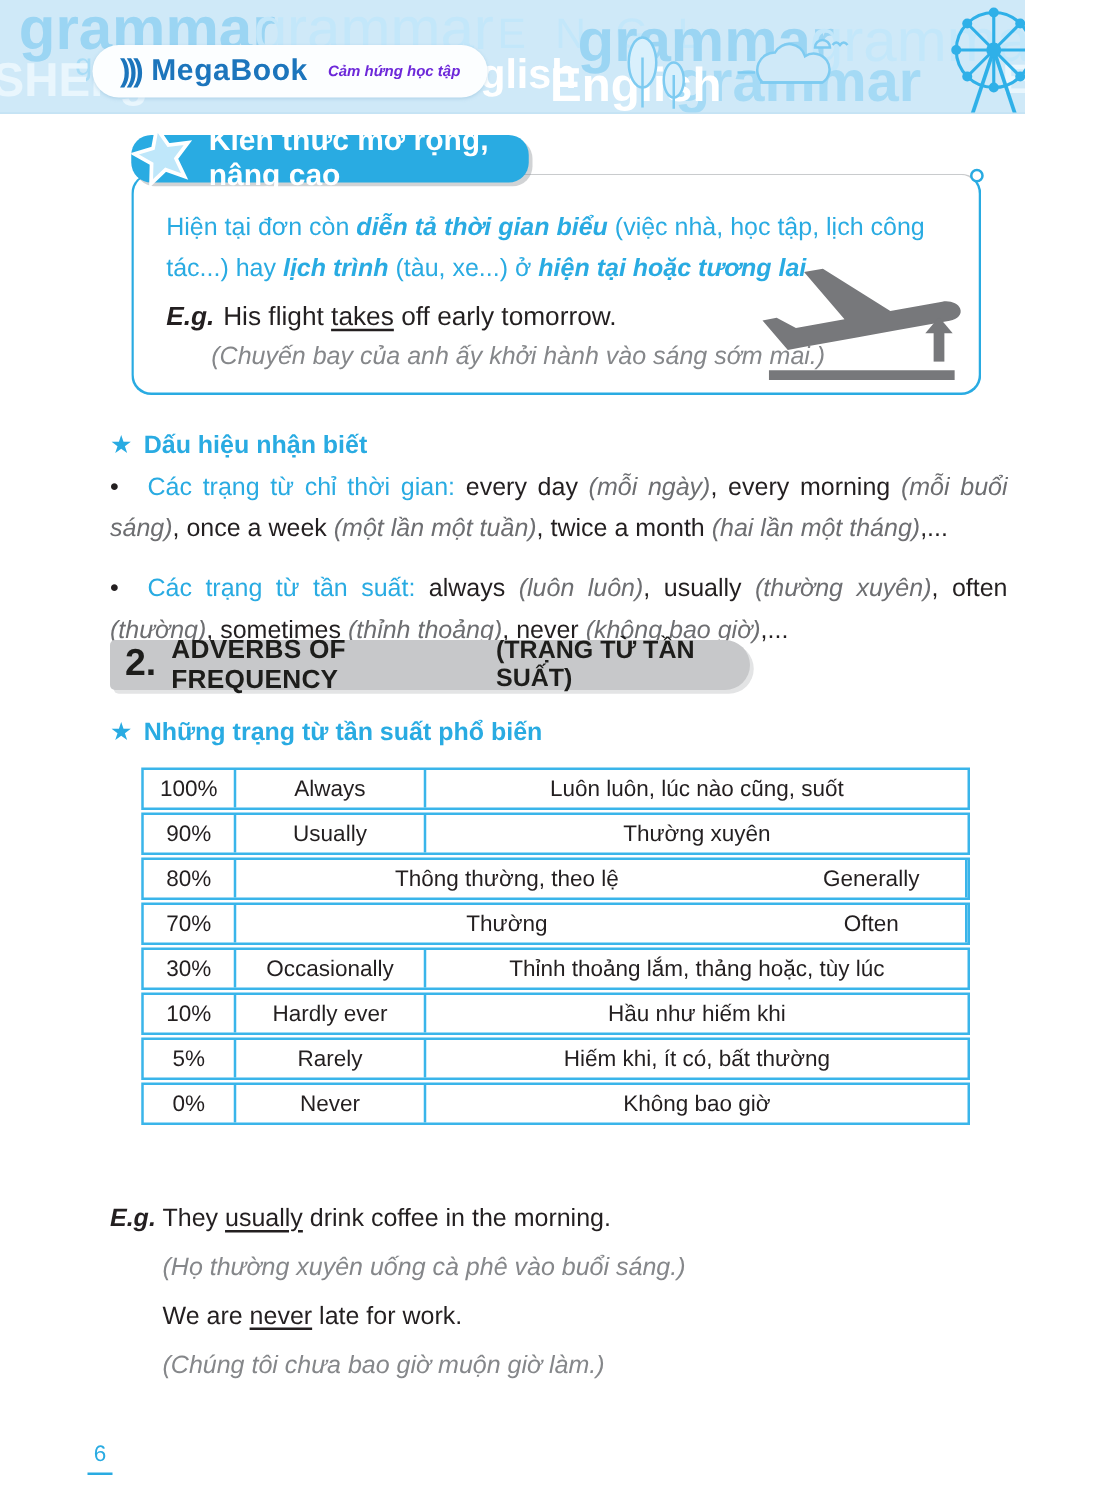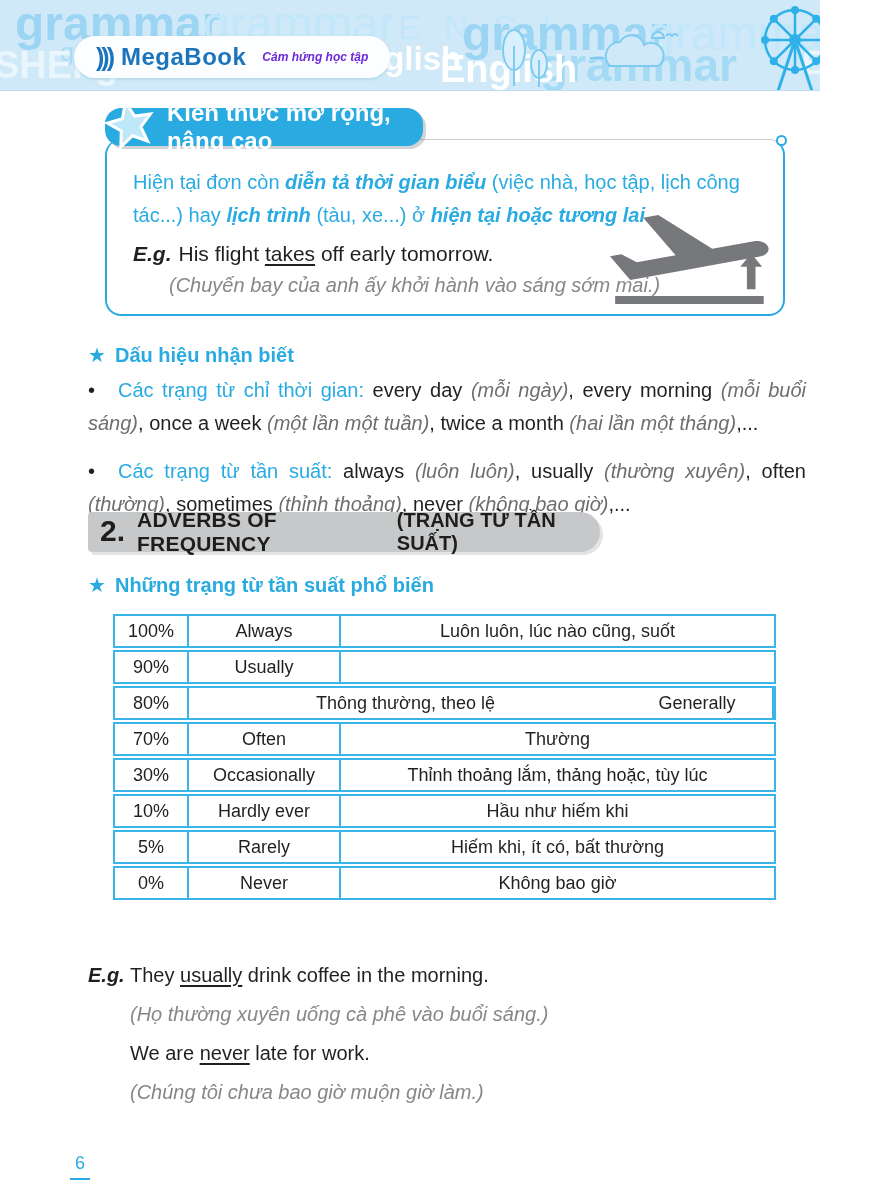--- a/index.html
+++ b/index.html
@@ -206,30 +206,31 @@
 
   <div class="freq-table">
       <div class="freq-row">
         <div class="cell c0">100%</div>
         <div class="cell c1">Always</div>
         <div class="cell c2">Luôn luôn, lúc nào cũng, suốt</div>
       </div>
       <div class="freq-row">
         <div class="cell c0">90%</div>
         <div class="cell c1">Usually</div>
+        <div class="cell c2">Thường xuyên</div>
       </div>
       <div class="freq-row">
         <div class="cell c0">80%</div>
         <div class="cell c2">Thông thường, theo lệ</div>
         <div class="cell c1">Generally</div>
       </div>
       <div class="freq-row">
         <div class="cell c0">70%</div>
+        <div class="cell c2">Thường</div>
         <div class="cell c1">Often</div>
-        <div class="cell c2">Thường</div>
       </div>
       <div class="freq-row">
         <div class="cell c0">30%</div>
         <div class="cell c1">Occasionally</div>
         <div class="cell c2">Thỉnh thoảng lắm, thảng hoặc, tùy lúc</div>
       </div>
       <div class="freq-row">
         <div class="cell c0">10%</div>
         <div class="cell c1">Hardly ever</div>
         <div class="cell c2">Hầu như hiếm khi</div>

